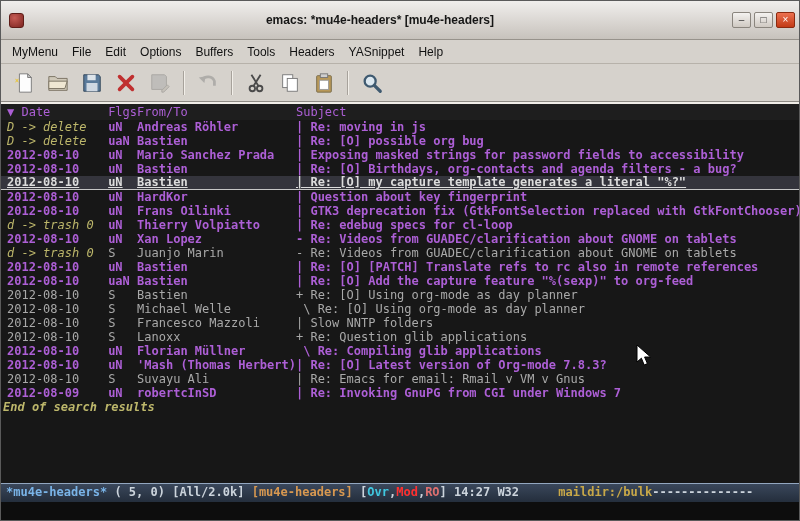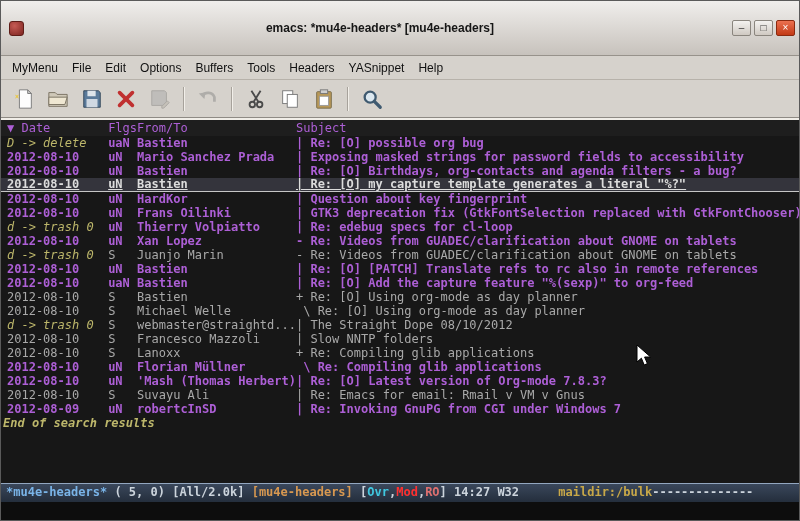--- a/index.html
+++ b/index.html
@@ -8,21 +8,21 @@
     background:#000;font-family:"Liberation Sans", sans-serif;
     --c-unread:#ad5fd6; --c-read:#a9a9a9; --c-mark:#bdb76b; --c-hl-bg:#34343c;
     --c-modeline-bg:#2b3546; --c-buffer-name:#7ab4e8; --c-mode-name:#d89850;
     --c-modified:#ff3030; --c-overwrite:#40c8e0; --c-readonly:#e07070; --c-maildir:#c8a848;
     --c-background:#171717;
   }
   .frame{position:absolute;inset:0;border:1px solid #5a5a5a;background:#d6d2cc;
     display:flex;flex-direction:column;box-sizing:border-box;}
   
   .titlebar{height:22px;flex:0 0 22px;background:linear-gradient(#f0eeec,#c7c2bc);
-    border-bottom:1px solid #97928b;display:flex;align-items:center;padding:16px 4px;}
+    border-bottom:1px solid #97928b;display:flex;align-items:center;padding:8px 4px;}
   .app-icon{width:15px;height:15px;border-radius:3px;margin:0 4px;
     background:radial-gradient(circle at 35% 30%, #c65b54, #7c2420);border:1px solid #5f1d18;box-sizing:border-box;}
   .title{flex:1;text-align:center;font-size:12px;font-weight:bold;color:#161616;
     white-space:nowrap;overflow:hidden;}
   .win-buttons{display:flex;gap:3px;}
   .wbtn{width:19px;height:16px;border:1px solid #8a857e;border-radius:2px;
     background:linear-gradient(#f4f2f0,#cfc9c2);font-size:10px;line-height:14px;
     text-align:center;color:#3a3a3a;box-sizing:border-box;}
   .wbtn.close{background:linear-gradient(#ec7150,#c23a16);color:#fff;border-color:#8a2a10;}
   
@@ -161,36 +161,36 @@
         <svg viewBox="0 0 24 24">
           <circle cx="10" cy="10" r="6" fill="#dce8f0" stroke="#3f5a70" stroke-width="2.5"></circle>
           <path d="M14.5 14.5 L21 21" stroke="#3f5a70" stroke-width="3.5" stroke-linecap="round"></path>
         </svg>
       </div>
     </div>
 
   <div class="buffer-area">
     <div class="header-line"><span class="col-date">▼ Date</span><span class="col-flags">Flgs</span><span class="col-from">From/To</span><span>Subject</span></div>
     <div id="rows">
+        <div class="msg-row unread"><span class="col-date marked">D -&gt; delete</span><span class="col-flags">uN</span><span class="col-from">Andreas Röhler</span><span>| Re: moving in js</span></div>
         <div class="msg-row unread"><span class="col-date marked">D -&gt; delete</span><span class="col-flags">uaN</span><span class="col-from">Bastien</span><span>| Re: [O] possible org bug</span></div>
         <div class="msg-row unread"><span class="col-date">2012-08-10</span><span class="col-flags">uN</span><span class="col-from">Mario Sanchez Prada</span><span>| Exposing masked strings for password fields to accessibility</span></div>
         <div class="msg-row unread"><span class="col-date">2012-08-10</span><span class="col-flags">uN</span><span class="col-from">Bastien</span><span>| Re: [O] Birthdays, org-contacts and agenda filters - a bug?</span></div>
         <div class="msg-row unread current"><span class="col-date">2012-08-10</span><span class="col-flags">uN</span><span class="col-from">Bastien</span><span>| Re: [O] my capture template generates a literal "%?"</span></div>
         <div class="msg-row unread"><span class="col-date">2012-08-10</span><span class="col-flags">uN</span><span class="col-from">HardKor</span><span>| Question about key fingerprint</span></div>
         <div class="msg-row unread"><span class="col-date">2012-08-10</span><span class="col-flags">uN</span><span class="col-from">Frans Oilinki</span><span>| GTK3 deprecation fix (GtkFontSelection replaced with GtkFontChooser)</span></div>
         <div class="msg-row unread"><span class="col-date marked">d -&gt; trash 0</span><span class="col-flags">uN</span><span class="col-from">Thierry Volpiatto</span><span>| Re: edebug specs for cl-loop</span></div>
         <div class="msg-row unread"><span class="col-date">2012-08-10</span><span class="col-flags">uN</span><span class="col-from">Xan Lopez</span><span>- Re: Videos from GUADEC/clarification about GNOME on tablets</span></div>
         <div class="msg-row read"><span class="col-date marked">d -&gt; trash 0</span><span class="col-flags">S</span><span class="col-from">Juanjo Marin</span><span>- Re: Videos from GUADEC/clarification about GNOME on tablets</span></div>
         <div class="msg-row unread"><span class="col-date">2012-08-10</span><span class="col-flags">uN</span><span class="col-from">Bastien</span><span>| Re: [O] [PATCH] Translate refs to rc also in remote references</span></div>
         <div class="msg-row unread"><span class="col-date">2012-08-10</span><span class="col-flags">uaN</span><span class="col-from">Bastien</span><span>| Re: [O] Add the capture feature "%(sexp)" to org-feed</span></div>
         <div class="msg-row read"><span class="col-date">2012-08-10</span><span class="col-flags">S</span><span class="col-from">Bastien</span><span>+ Re: [O] Using org-mode as day planner</span></div>
         <div class="msg-row read"><span class="col-date">2012-08-10</span><span class="col-flags">S</span><span class="col-from">Michael Welle</span><span> \ Re: [O] Using org-mode as day planner</span></div>
-        <div class="msg-row read"><span class="col-date marked">d -&gt; trash 0</span><span class="col-flags">S</span><span class="col-from">webmaster@straightd...</span><span>| The Straight Dope 08/10/2012</span></div>
         <div class="msg-row read"><span class="col-date">2012-08-10</span><span class="col-flags">S</span><span class="col-from">Francesco Mazzoli</span><span>| Slow NNTP folders</span></div>
-        <div class="msg-row read"><span class="col-date">2012-08-10</span><span class="col-flags">S</span><span class="col-from">Lanoxx</span><span>+ Re: Compiling glib applications</span></div>
+        <div class="msg-row read"><span class="col-date">2012-08-10</span><span class="col-flags">S</span><span class="col-from">Lanoxx</span><span>+ Re: Question glib applications</span></div>
         <div class="msg-row unread"><span class="col-date">2012-08-10</span><span class="col-flags">uN</span><span class="col-from">Florian Müllner</span><span> \ Re: Compiling glib applications</span></div>
         <div class="msg-row unread"><span class="col-date">2012-08-10</span><span class="col-flags">uN</span><span class="col-from">'Mash (Thomas Herbert)</span><span>| Re: [O] Latest version of Org-mode 7.8.3?</span></div>
         <div class="msg-row read"><span class="col-date">2012-08-10</span><span class="col-flags">S</span><span class="col-from">Suvayu Ali</span><span>| Re: Emacs for email: Rmail v VM v Gnus</span></div>
         <div class="msg-row unread"><span class="col-date">2012-08-09</span><span class="col-flags">uN</span><span class="col-from">robertcInSD</span><span>| Re: Invoking GnuPG from CGI under Windows 7</span></div>
       </div>
     <div class="end-line">End of search results</div>
   </div>
 
   <div class="modeline"><span class="seg-buffer-name">*mu4e-headers*</span><span class="seg-plain"> ( 5, 0) </span><span class="seg-plain">[All/2.0k] </span><span class="seg-mode">[mu4e-headers] </span><span class="seg-plain">[</span><span class="seg-ovr">Ovr</span><span class="seg-plain">,</span><span class="seg-mod">Mod</span><span class="seg-plain">,</span><span class="seg-ro">RO</span><span class="seg-plain">] </span><span class="seg-plain">14:27 W32 </span><span class="seg-maildir">maildir:/bulk</span><span class="seg-dashes">--------------</span></div>
 

